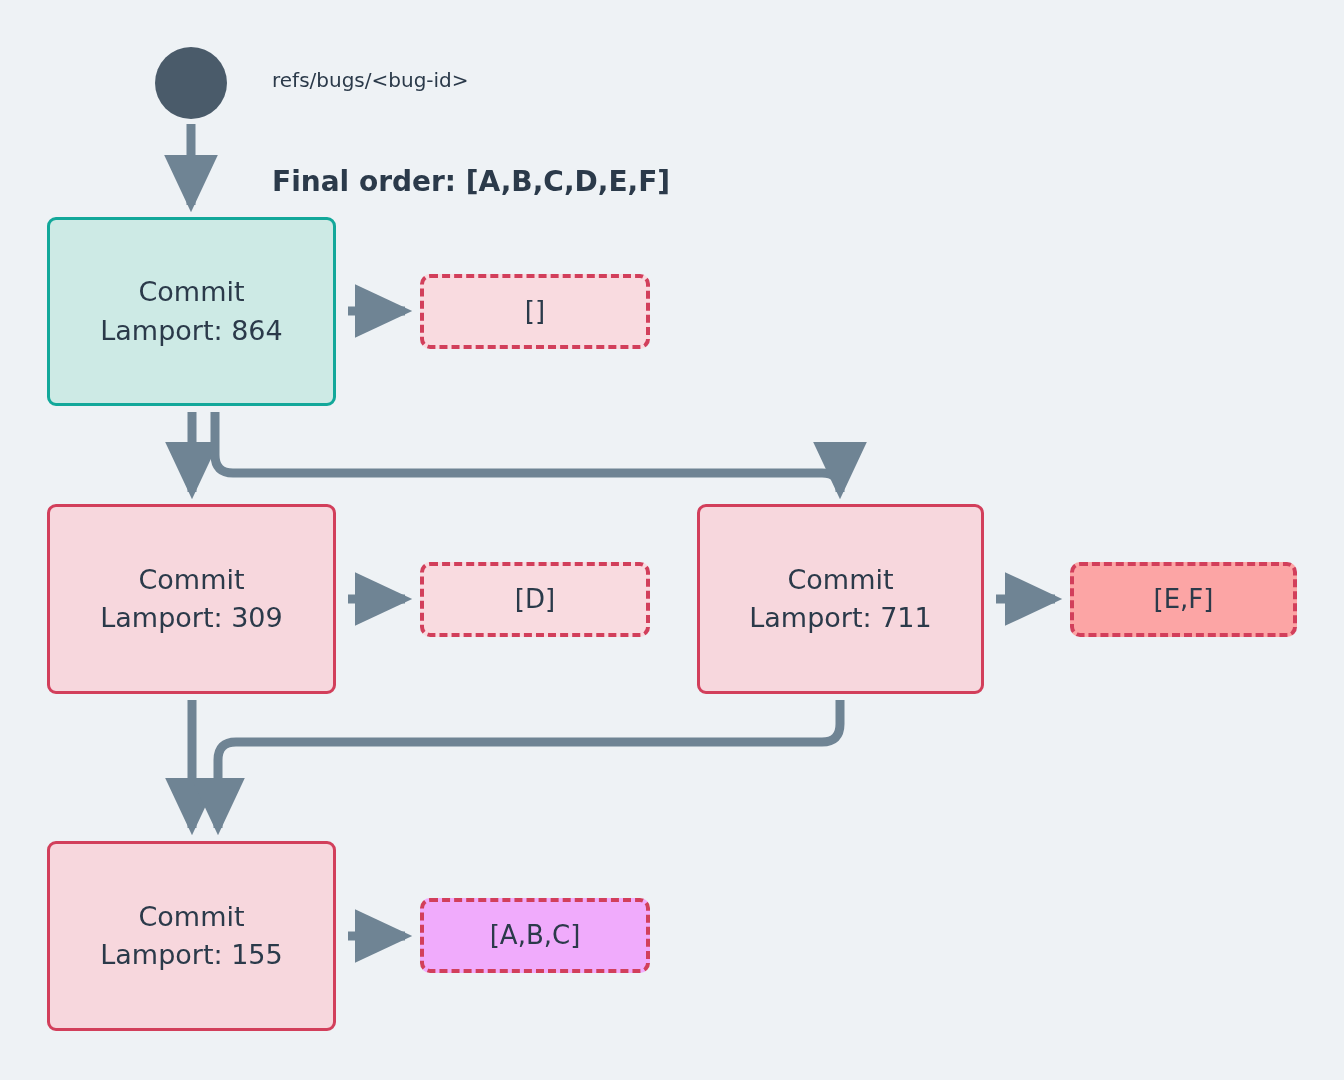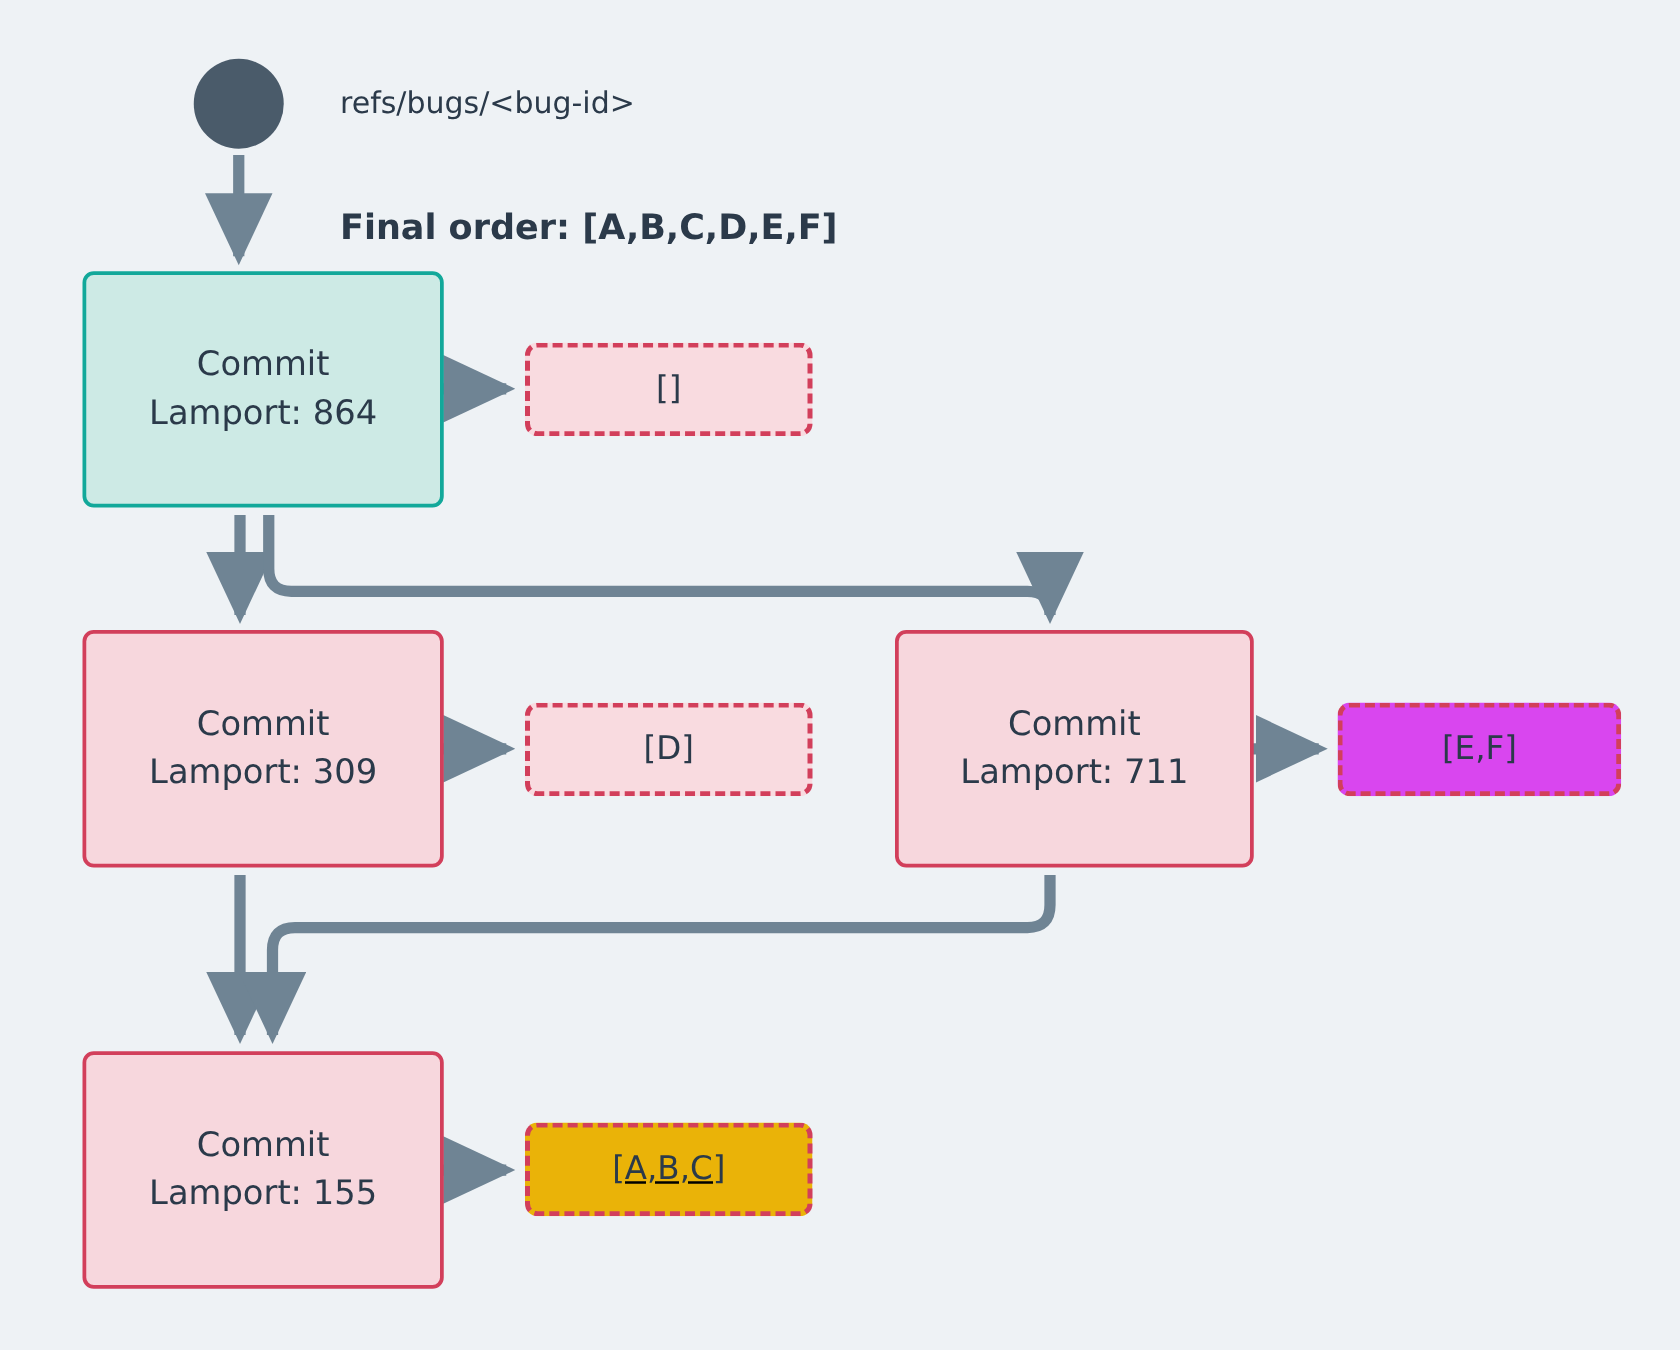--- a/index.html
+++ b/index.html
@@ -31,21 +31,20 @@
     box-sizing: border-box;
     display: flex;
     flex-direction: column;
     align-items: center;
     justify-content: center;
     border-radius: 9px;
   }
   .commit-node {
     border-width: 3.5px;
     border-style: solid;
-    margin-left: 19px;
   }
   .commit-node .line {
     color: #2b3a4a;
     font-size: 27px;
     line-height: 1.42;
     white-space: nowrap;
   }
   .tag-node {
     border-width: 4px;
     border-style: dashed;
@@ -60,21 +59,21 @@
   .root-dot {
     position: absolute;
     border-radius: 50%;
   }
   .caption {
     position: absolute;
     white-space: nowrap;
     color: #2b3a4a;
   }
   .caption.ref {
-    font-size: 24px;
+    font-size: 20px;
   }
   .caption.order {
     font-size: 28px;
     font-weight: bold;
     margin-top: 36px;
   }
 </style>
 </head>
 <body>
 
@@ -130,21 +129,21 @@
   </div>
 
   <div class="node tag-node" style="left:420px; top:274px; width:230px; height:75px; background:#f9dbe0; border-color:#d23f5b;">
     <div class="line">[]</div>
   </div>
 
   <div class="node tag-node" style="left:420px; top:562px; width:230px; height:75px; background:#f9dbe0; border-color:#d23f5b;">
     <div class="line">[D]</div>
   </div>
 
-  <div class="node tag-node" style="left:1070px; top:562px; width:227px; height:75px; background:#d946ef; border-color:#d23f5b;">
+  <div class="node tag-node" style="left:1070px; top:562px; width:227px; height:75px; background:#fca5a5; border-color:#d23f5b;">
     <div class="line">[E,F]</div>
   </div>
 
-  <div class="node tag-node" style="left:420px; top:898px; width:230px; height:75px; background:#eab308; border-color:#d23f5b;text-decoration:underline;">
+  <div class="node tag-node" style="left:420px; top:898px; width:230px; height:75px; background:#f0abfc; border-color:#d23f5b;">
     <div class="line">[A,B,C]</div>
   </div>
 
 </div>
 
 </body></html>

